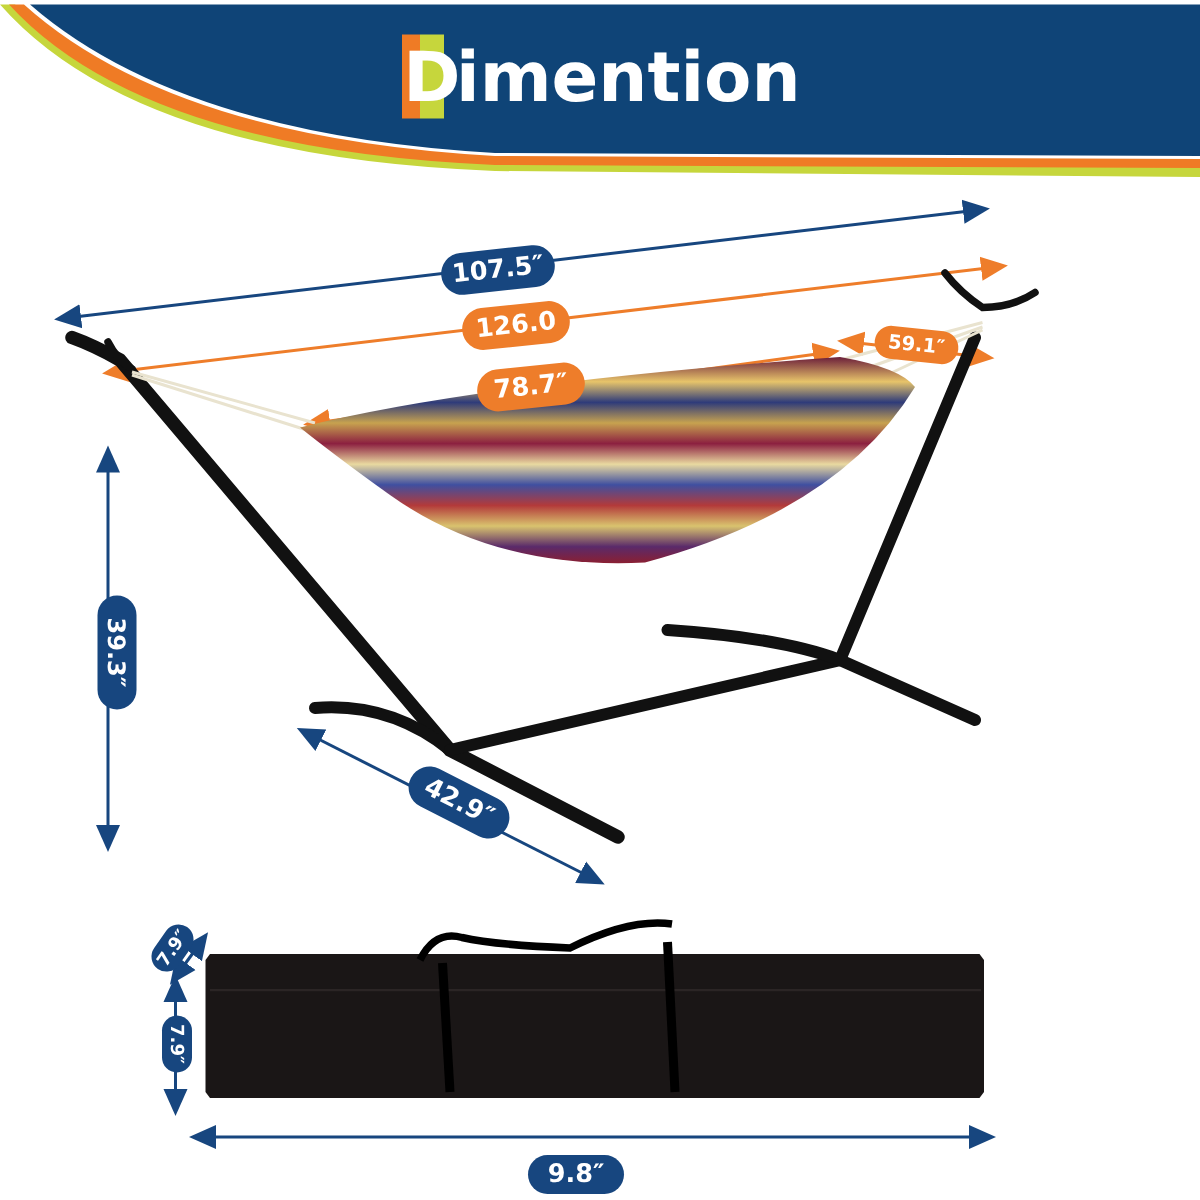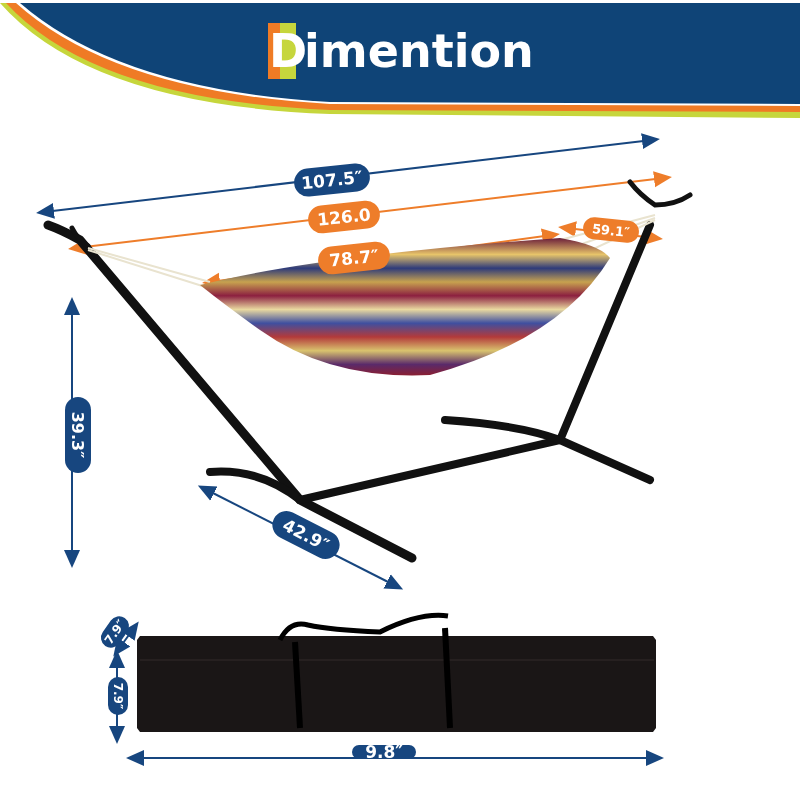--- a/index.html
+++ b/index.html
@@ -106,13 +106,13 @@
 
 <div class="pill blue" style="left:294px;top:166px;width:76px;height:28px;font-size:17px;transform:rotate(-6deg);">107.5″</div>
 <div class="pill orange" style="left:308px;top:203px;width:72px;height:28px;font-size:17px;transform:rotate(-6deg);">126.0</div>
 <div class="pill orange" style="left:318px;top:244px;width:72px;height:28px;font-size:17px;transform:rotate(-6deg);">78.7″</div>
 <div class="pill orange" style="left:583px;top:219px;width:56px;height:22px;font-size:13px;transform:rotate(6deg);">59.1″</div>
 <div class="pill blue" style="left:40px;top:422px;width:76px;height:26px;font-size:16px;transform:rotate(90deg);">39.3″</div>
 <div class="pill blue" style="left:270px;top:521px;width:72px;height:28px;font-size:17px;transform:rotate(27deg);">42.9″</div>
 
 <div class="pill blue" style="left:98px;top:622px;width:34px;height:20px;font-size:12px;transform:rotate(-55deg);">7.9″</div>
 <div class="pill blue" style="left:99px;top:686px;width:38px;height:20px;font-size:12px;transform:rotate(90deg);">7.9″</div>
-<div class="pill blue" style="left:352px;top:745px;width:64px;height:14px;font-size:17px;">9.8″</div>
+<div class="pill blue" style="left:352px;top:770px;width:64px;height:26px;font-size:17px;">9.8″</div>
 
 </body></html>

